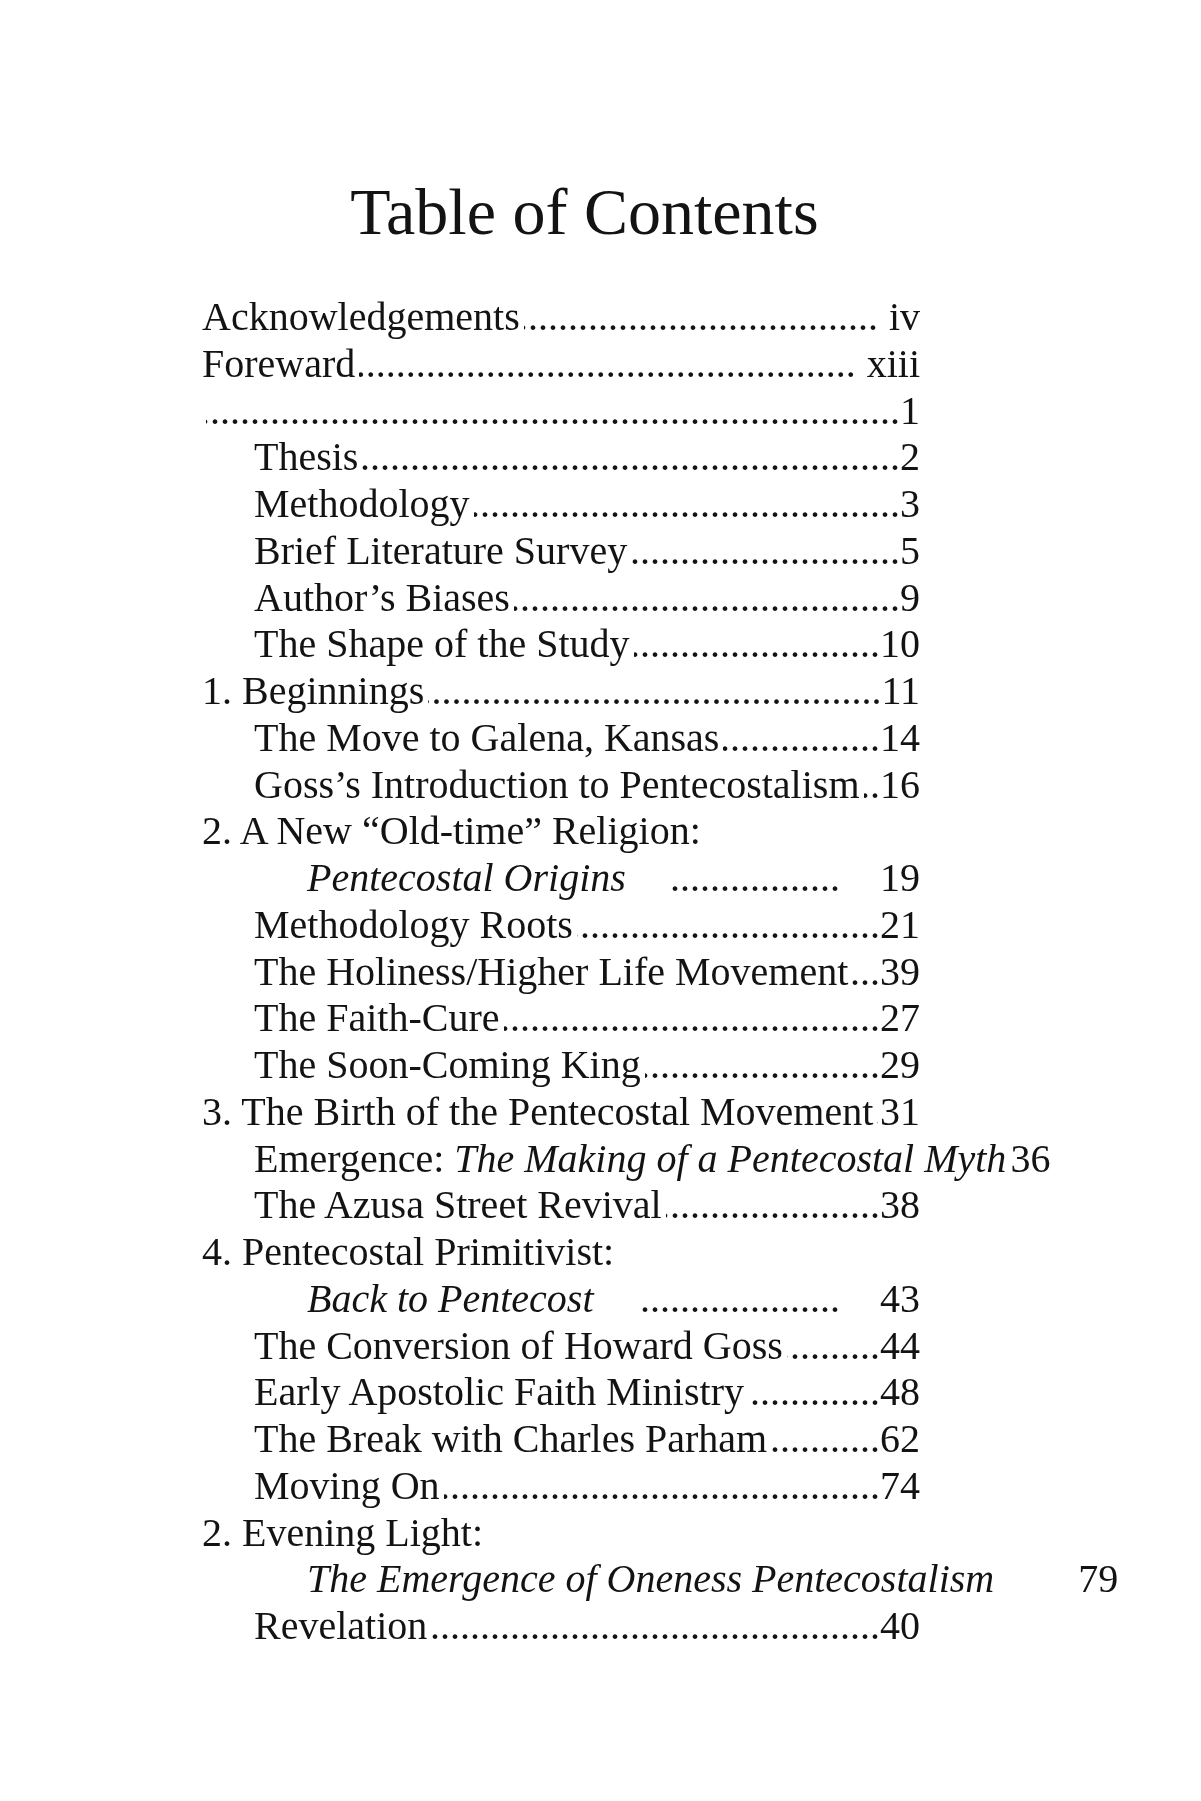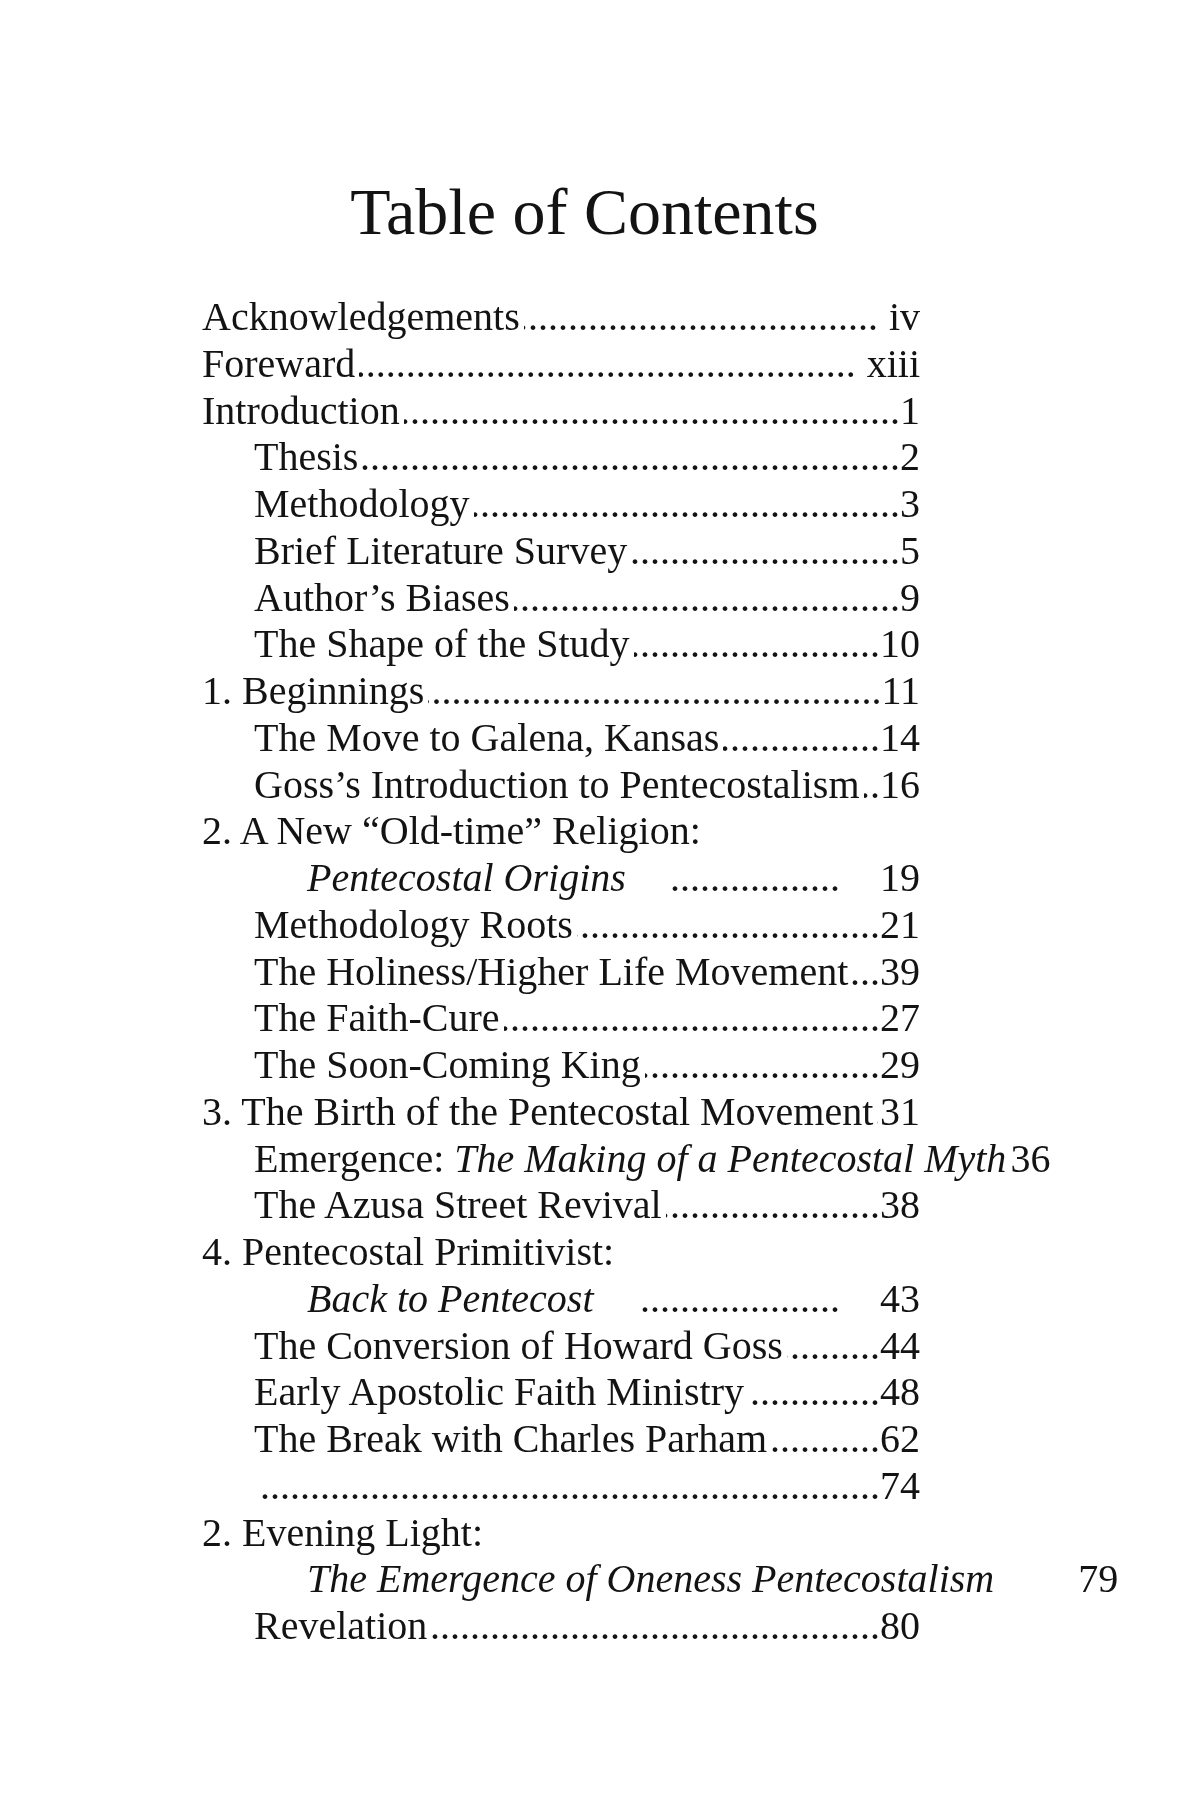--- a/index.html
+++ b/index.html
@@ -63,21 +63,20 @@
         <span class="label"><span>Acknowledgements</span></span>
         <span class="dots"></span>
         <span class="page-num gap">iv</span>
       </div>
       <div class="row lvl0">
         <span class="label"><span>Foreward</span></span>
         <span class="dots"></span>
         <span class="page-num gap">xiii</span>
       </div>
       <div class="row lvl0">
-        <span class="label"><span>Introduction</span></span>
         <span class="dots"></span>
         <span class="page-num">1</span>
       </div>
       <div class="row lvl1">
         <span class="label"><span>Thesis</span></span>
         <span class="dots"></span>
         <span class="page-num">2</span>
       </div>
       <div class="row lvl1">
         <span class="label"><span>Methodology</span></span>
@@ -174,30 +173,31 @@
         <span class="label"><span>Early Apostolic Faith Ministry</span></span>
         <span class="dots"></span>
         <span class="page-num">48</span>
       </div>
       <div class="row lvl1">
         <span class="label"><span>The Break with Charles Parham</span></span>
         <span class="dots"></span>
         <span class="page-num">62</span>
       </div>
       <div class="row lvl1">
+        <span class="label"><span>Moving On</span></span>
         <span class="dots"></span>
         <span class="page-num">74</span>
       </div>
       <div class="row lvl0">
         <span class="label"><span>2. Evening Light:</span></span>
       </div>
       <div class="row lvl2">
         <span class="label"><span class="italic">The Emergence of Oneness Pentecostalism</span></span>
         <span class="dots"></span>
         <span class="page-num">79</span>
       </div>
       <div class="row lvl1">
         <span class="label"><span>Revelation</span></span>
         <span class="dots"></span>
-        <span class="page-num">80</span>
+        <span class="page-num">40</span>
       </div>
     </div>
 </div>
 
 </body></html>

